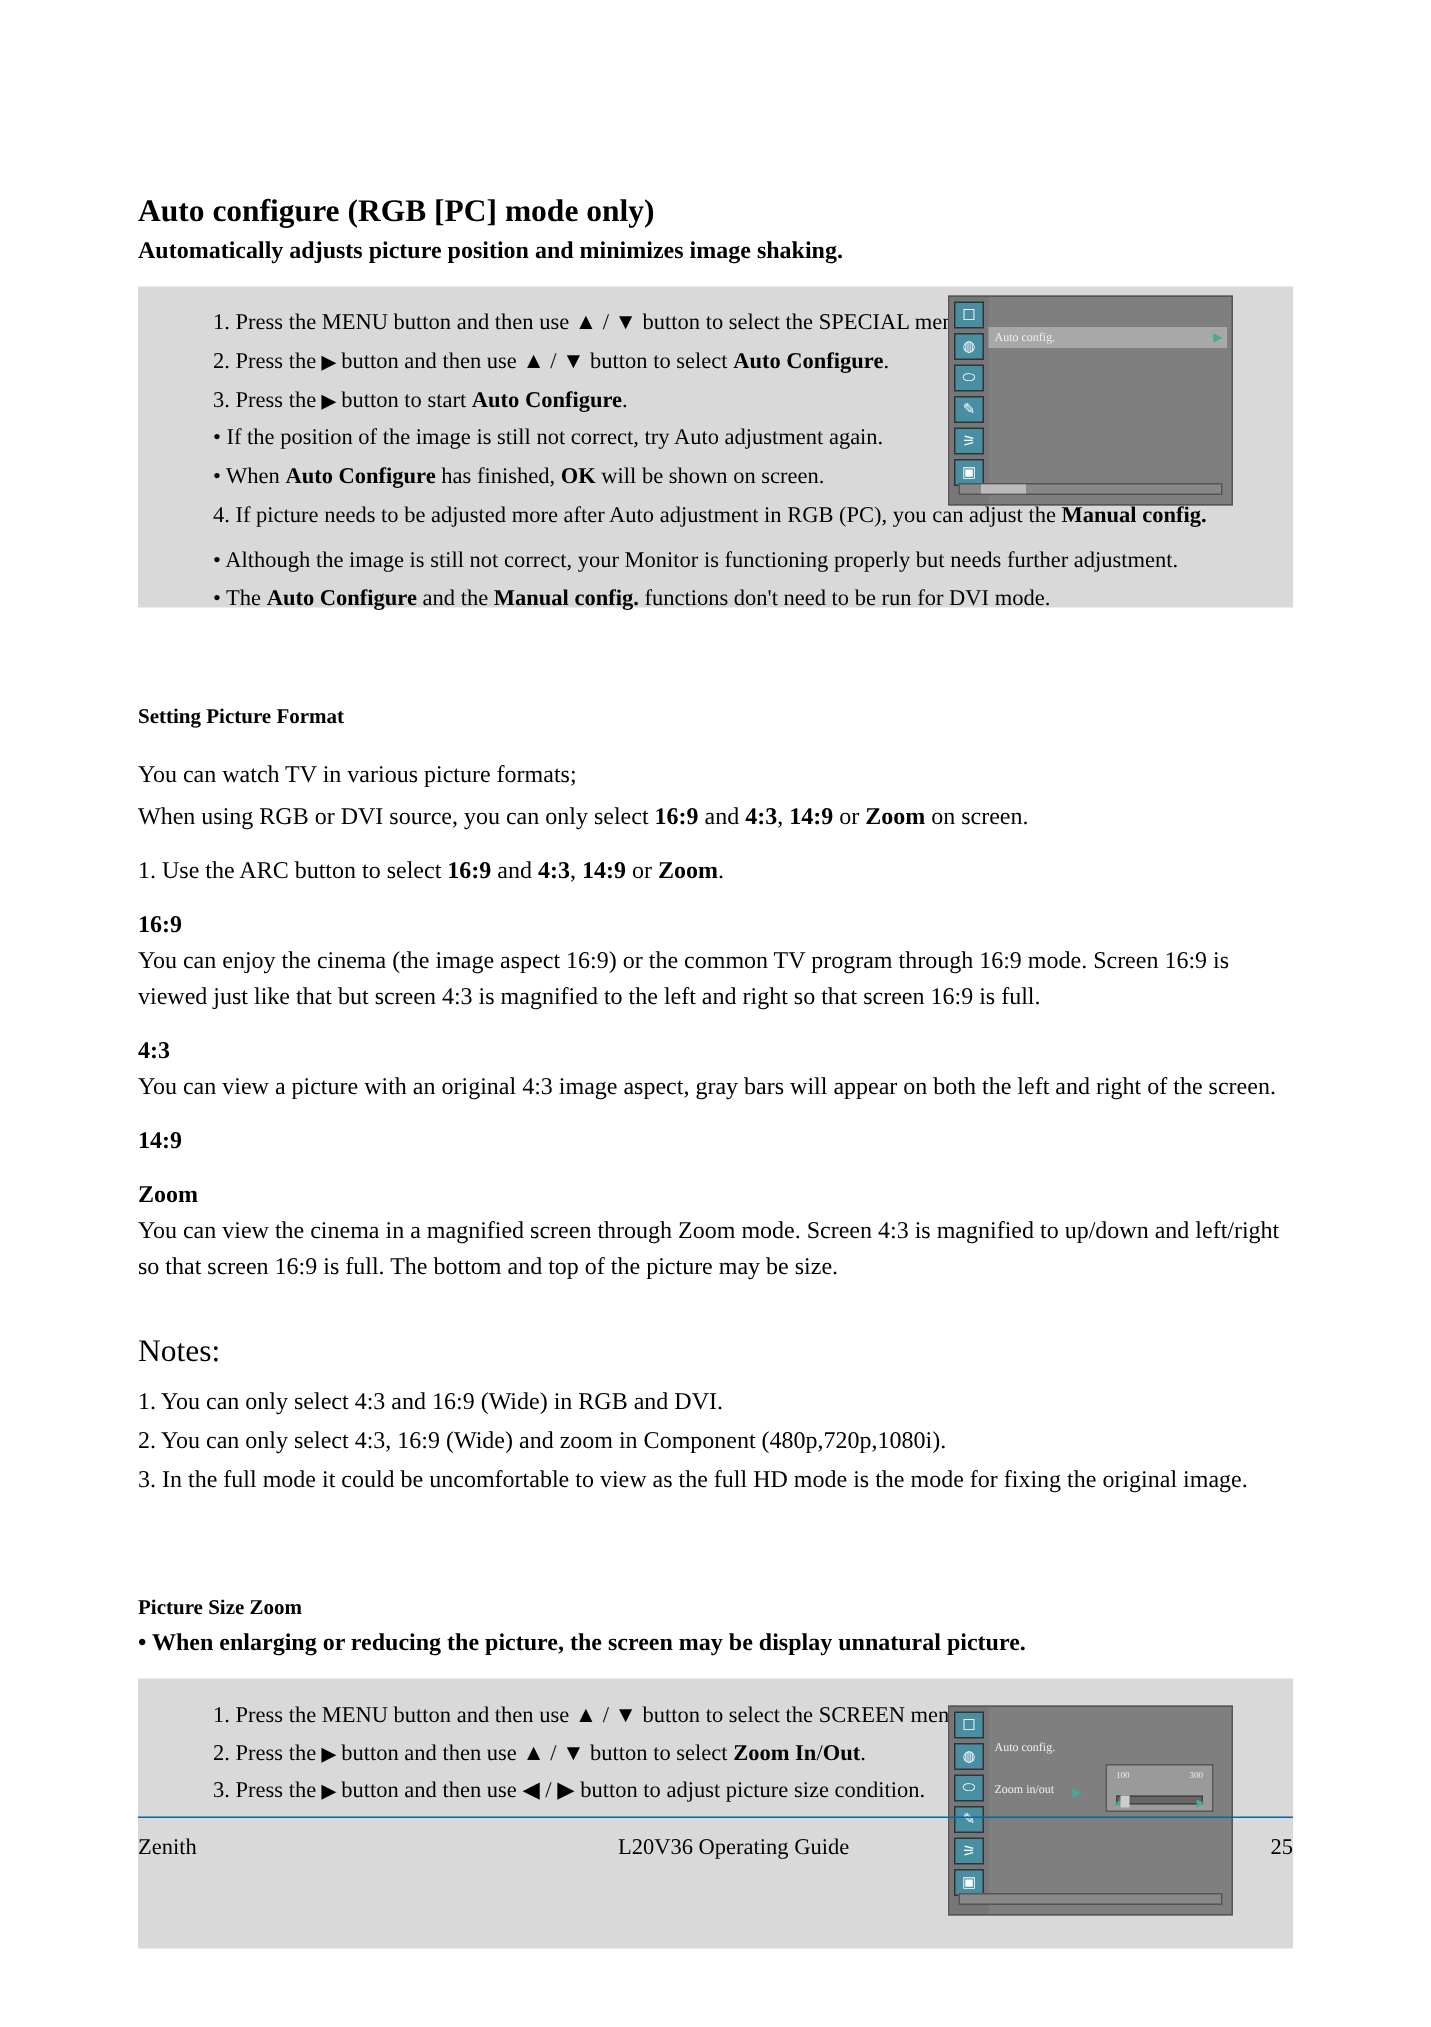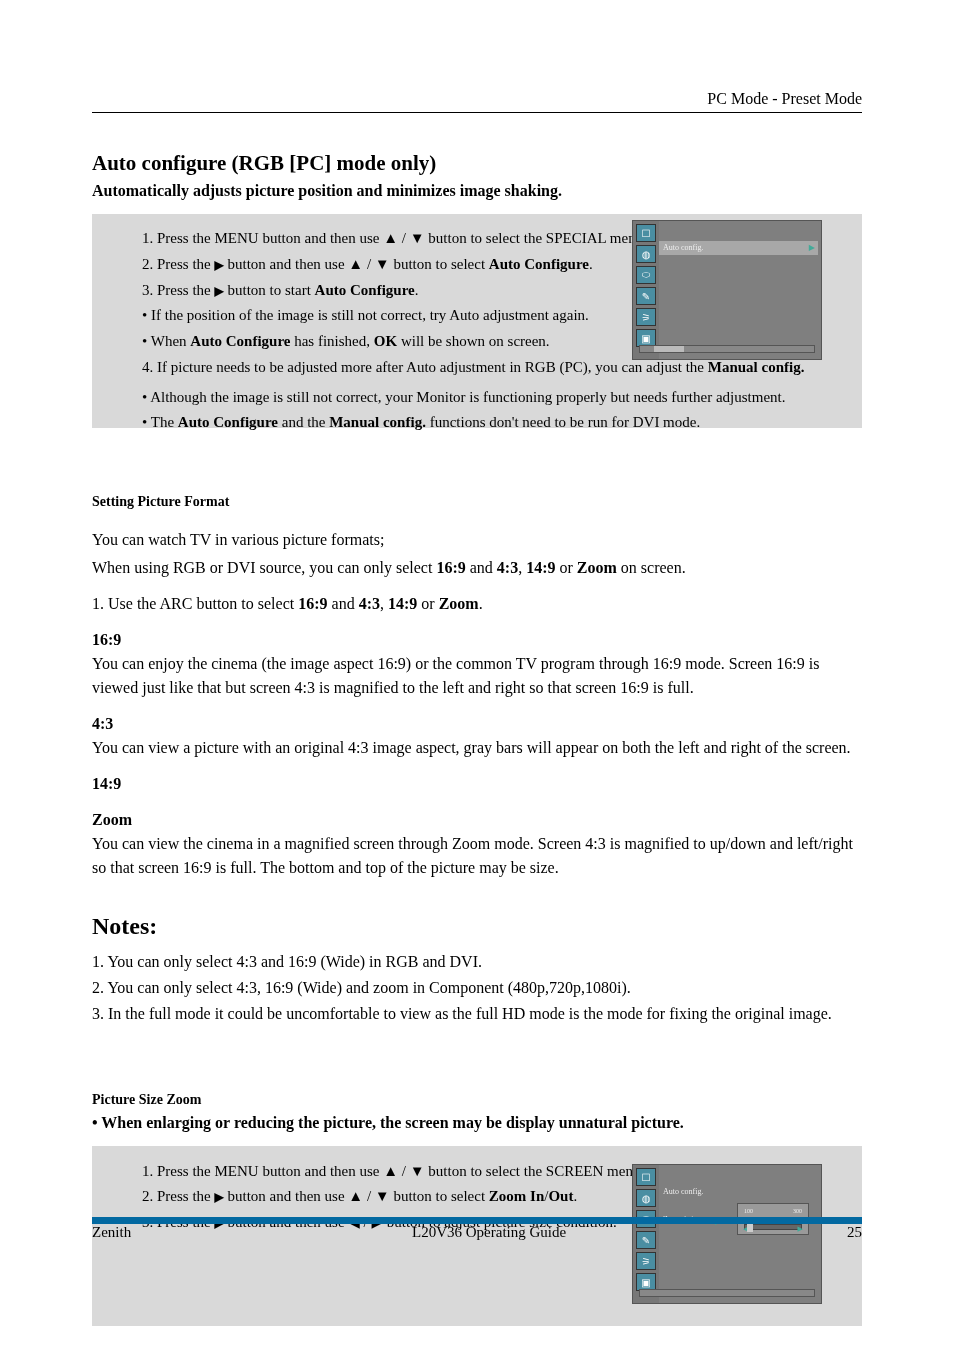--- a/index.html
+++ b/index.html
@@ -24,42 +24,39 @@
   .hilite { position: absolute; left: 26px; top: 20px; right: 3px; height: 14px; background: #a8a8a8; }
   .rlabel { position: absolute; left: 30px; font-size: 8px; color: #eee; }
   .rtri { position: absolute; right: 6px; font-size: 8px; color: #4a9; }
   .scrollwrap { position: absolute; left: 6px; bottom: 4px; right: 6px; height: 10px; }
   .scrolltrack { background: #888; height: 8px; border: 1px solid #555; position: relative; }
   .scrollthumb { position: absolute; left: 14px; top: 0; width: 30px; height: 6px; background: #bbb; }
   .section-body { font-size: 16px; line-height: 1.5; margin-top: 18px; }
   .section-body p { margin-bottom: 4px; }
   .aspect { font-weight: bold; margin-top: 12px; }
   .aspect-desc { margin-left: 0; margin-bottom: 4px; }
-  .notes-h { font-weight: bold; font-size: 24px; margin-top: 28px; margin-bottom: 6px; }
+  .notes-h { font-weight: normal; font-size: 21px; margin-top: 28px; margin-bottom: 6px; }
   .notes-ol { font-size: 16px; line-height: 1.5; padding-left: 0; list-style: none; }
   .notes-ol li { margin-bottom: 2px; }
   .graybox.gb2 { position: relative; height: 180px; margin-top: 14px; }
   .gb2-text { padding: 14px 50px; font-size: 15px; line-height: 1.55; }
   .gb2-text p { margin-bottom: 2px; }
   .screenshot2 { position: absolute; right: 40px; top: 18px; width: 190px; height: 140px; background: #7f7f7f; border: 1px solid #555; }
   .panel-label { position: absolute; font-size: 8px; color: #eee; }
   .innerpanel { position: absolute; background: #9a9a9a; border: 1px solid #555; }
   .slider-track-sm { position: absolute; height: 6px; background: #666; border: 1px solid #444; }
   .slider-thumb-sm { position: absolute; width: 6px; height: 8px; background: #ccc; top: -1px; }
   .pntri-l, .pntri-r { position: absolute; font-size: 7px; color: #4a9; }
-  .footerbar { position: absolute; left: 92px; right: 92px; bottom: 110px; border-top: 7px solid #0369a1; padding-top: 0; }
+  .footerbar { position: absolute; left: 92px; right: 92px; bottom: 110px; border-top: 1px solid #0369a1; padding-top: 12px; }
   .footerrow { display: flex; justify-content: space-between; font-size: 15px; }
 </style>
 </head>
 <body>
 
 <div class="page">
-  <div class="topbar">
-    <div class="runhead">PC Mode - Preset Mode</div>
-  </div>
 
   <div class="h-sec">Auto configure (RGB [PC] mode only)</div>
   <div class="sub">Automatically adjusts picture position and minimizes image shaking.</div>
 
   <div class="graybox gb1">
     <div class="gb1-text">
       <p>1. Press the MENU button and then use ▲ / ▼ button to select the SPECIAL menu.</p>
       <p>
         <span>2. Press the </span><span class="btri">▶</span><span> button and then use ▲ / ▼ button to select </span><span class="bolds">Auto Configure</span><span>.</span>
       </p>

